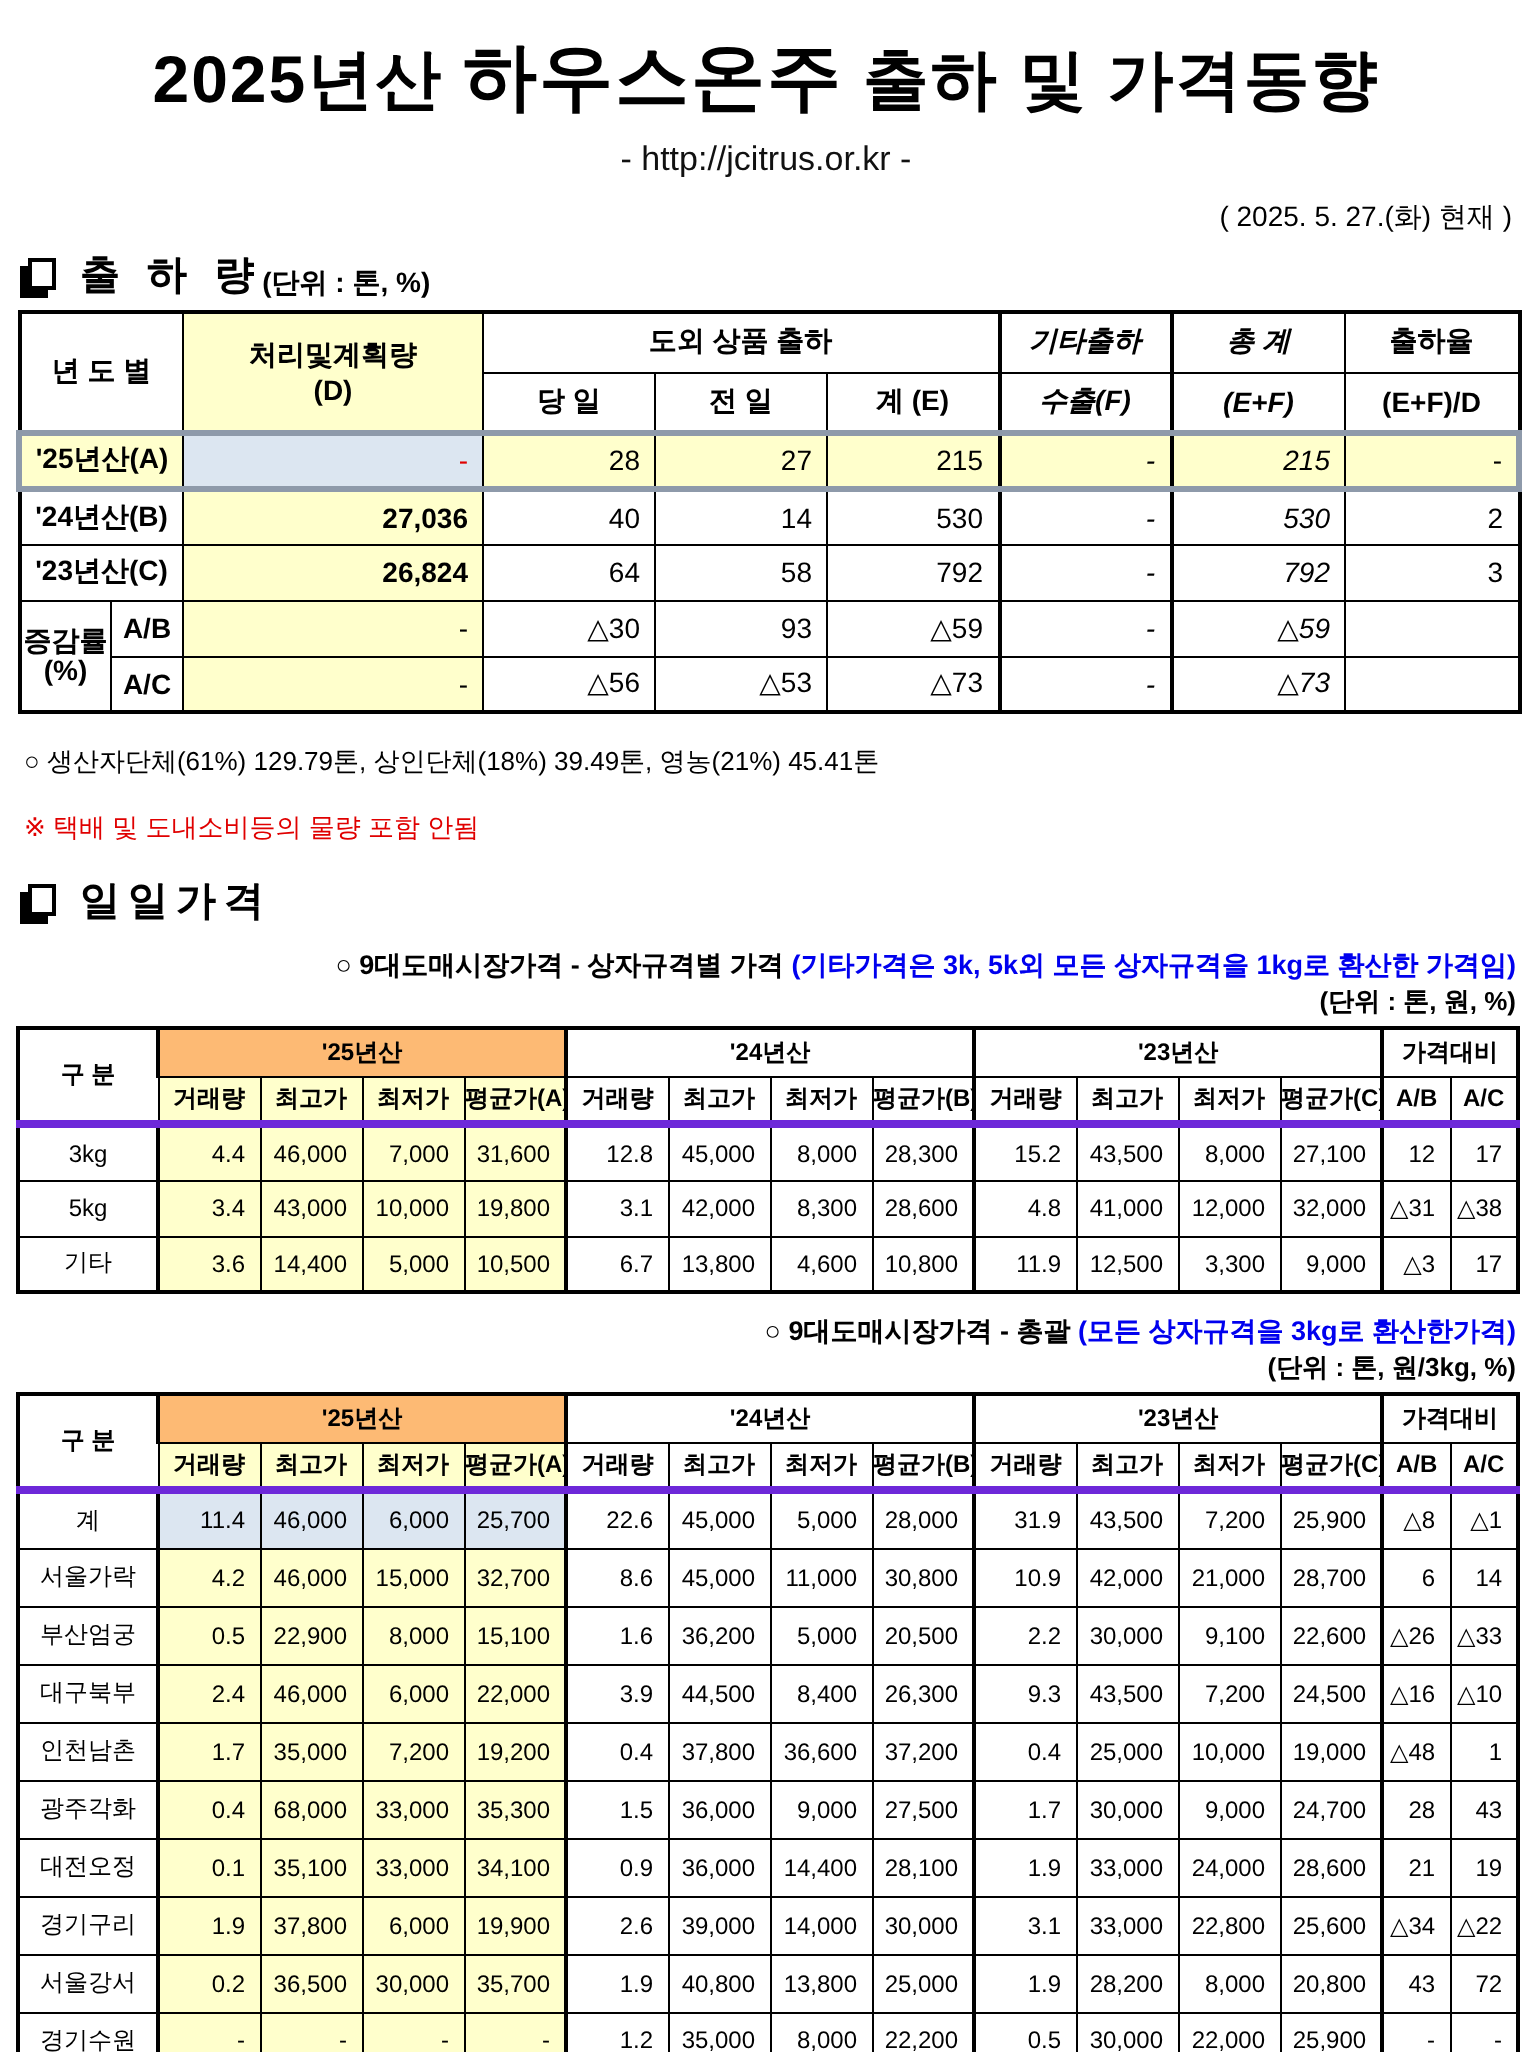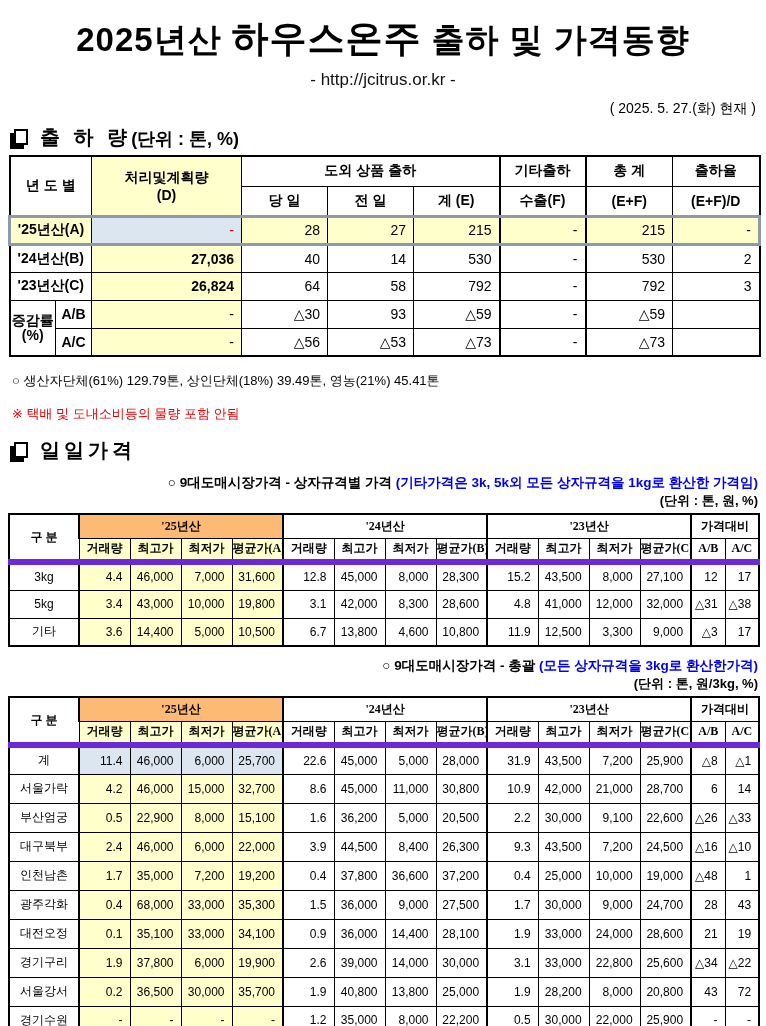--- a/index.html
+++ b/index.html
@@ -16,30 +16,30 @@
   .title .t-main { font-size:37px; font-weight:800; }
   .title .t-suf  { font-size:33px; }
   .subtitle { text-align:center; font-size:17px; margin-top:6px; color:#111; }
   .date-line { text-align:right; font-size:14px; margin-top:10px; padding-right:2px; }
 
   
   .sec-line { display:flex; align-items:flex-end; margin-top:6px; margin-bottom:4px; }
   .sec-title { font-size:20px; font-weight:800; letter-spacing:4px; display:flex; align-items:center; }
   .sq-icon { display:inline-block; width:14px; height:16px; border:2px solid #000; background:#fff;
              box-shadow:-4px 4px 0 0 #000; margin:0 12px 2px 6px; }
-  .unit { font-size:18px; font-weight:bold; }
+  .unit { font-size:14px; font-weight:bold; }
 
   
   table { border-collapse:collapse; table-layout:fixed; width:750px; }
   th, td { border:1px solid #000; overflow:hidden; white-space:nowrap; vertical-align:middle; }
   th { text-align:center; font-weight:bold; }
   td { text-align:right; padding-right:7px; }
   .yel { background:#FFFFCC; }
   .redtxt { color:#E00000; }
-  .bl2 { border-left:2px solid #000 !important; }
+  .bl2 { border-left:2px solid #000 !important;font-style:italic; }
 
   
   .t1 { border:2px solid #000; }
   .t1 th, .t1 td { font-size:14px; height:28px; }
   .t1 thead th { height:30px; }
   .t1 thead { border-bottom:2px solid #000; }
   .t1 .plan { background:#FFFFCC; font-weight:bold; }
   .t1 .plan.nw { font-weight:normal; }
   .t1 tr.hl th, .t1 tr.hl td { border-top:3px solid #8e9aaa; border-bottom:3px solid #8e9aaa; }
   .t1 tr.hl th:first-child { border-left:3px solid #8e9aaa; }
@@ -56,21 +56,21 @@
   .cap { font-size:13.5px; font-weight:bold; padding-left:2px; }
   .cap .cap-note { color:#0000EE; }
   .cap-unit { font-size:13px; font-weight:bold; }
 
   
   .tAB { border:2px solid #000; }
   .tAB th, .tAB td { font-size:12px; }
   .tAB thead th { height:24px; }
   .tAB tbody th, .tAB tbody td { height:28px; }
   .tB tbody th, .tB tbody td { height:29px; }
-  .tAB thead { border-bottom:6px solid #6d28d9;font-family:Liberation Serif, serif; }
+  .tAB thead { border-bottom:4px solid #6d28d9; }
   .tAB thead tr:first-child th:not(:first-child) { border-left:2px solid #000; }
   .tAB thead tr:first-child th:nth-child(2) { background:#fdba74; }
   .tAB thead tr:last-child th:nth-child(-n+4) { background:#FFFFCC; }
   .tAB thead tr:last-child th:nth-child(5),
   .tAB thead tr:last-child th:nth-child(9),
   .tAB thead tr:last-child th:nth-child(13) { border-left:2px solid #000; }
   .tAB tbody td:nth-child(2), .tAB tbody td:nth-child(6),
   .tAB tbody td:nth-child(10), .tAB tbody td:nth-child(14) { border-left:2px solid #000; }
   .tAB tbody td:nth-child(-n+5) { background:#FFFFCC; }
   .tAB tbody th { font-weight:normal; }

